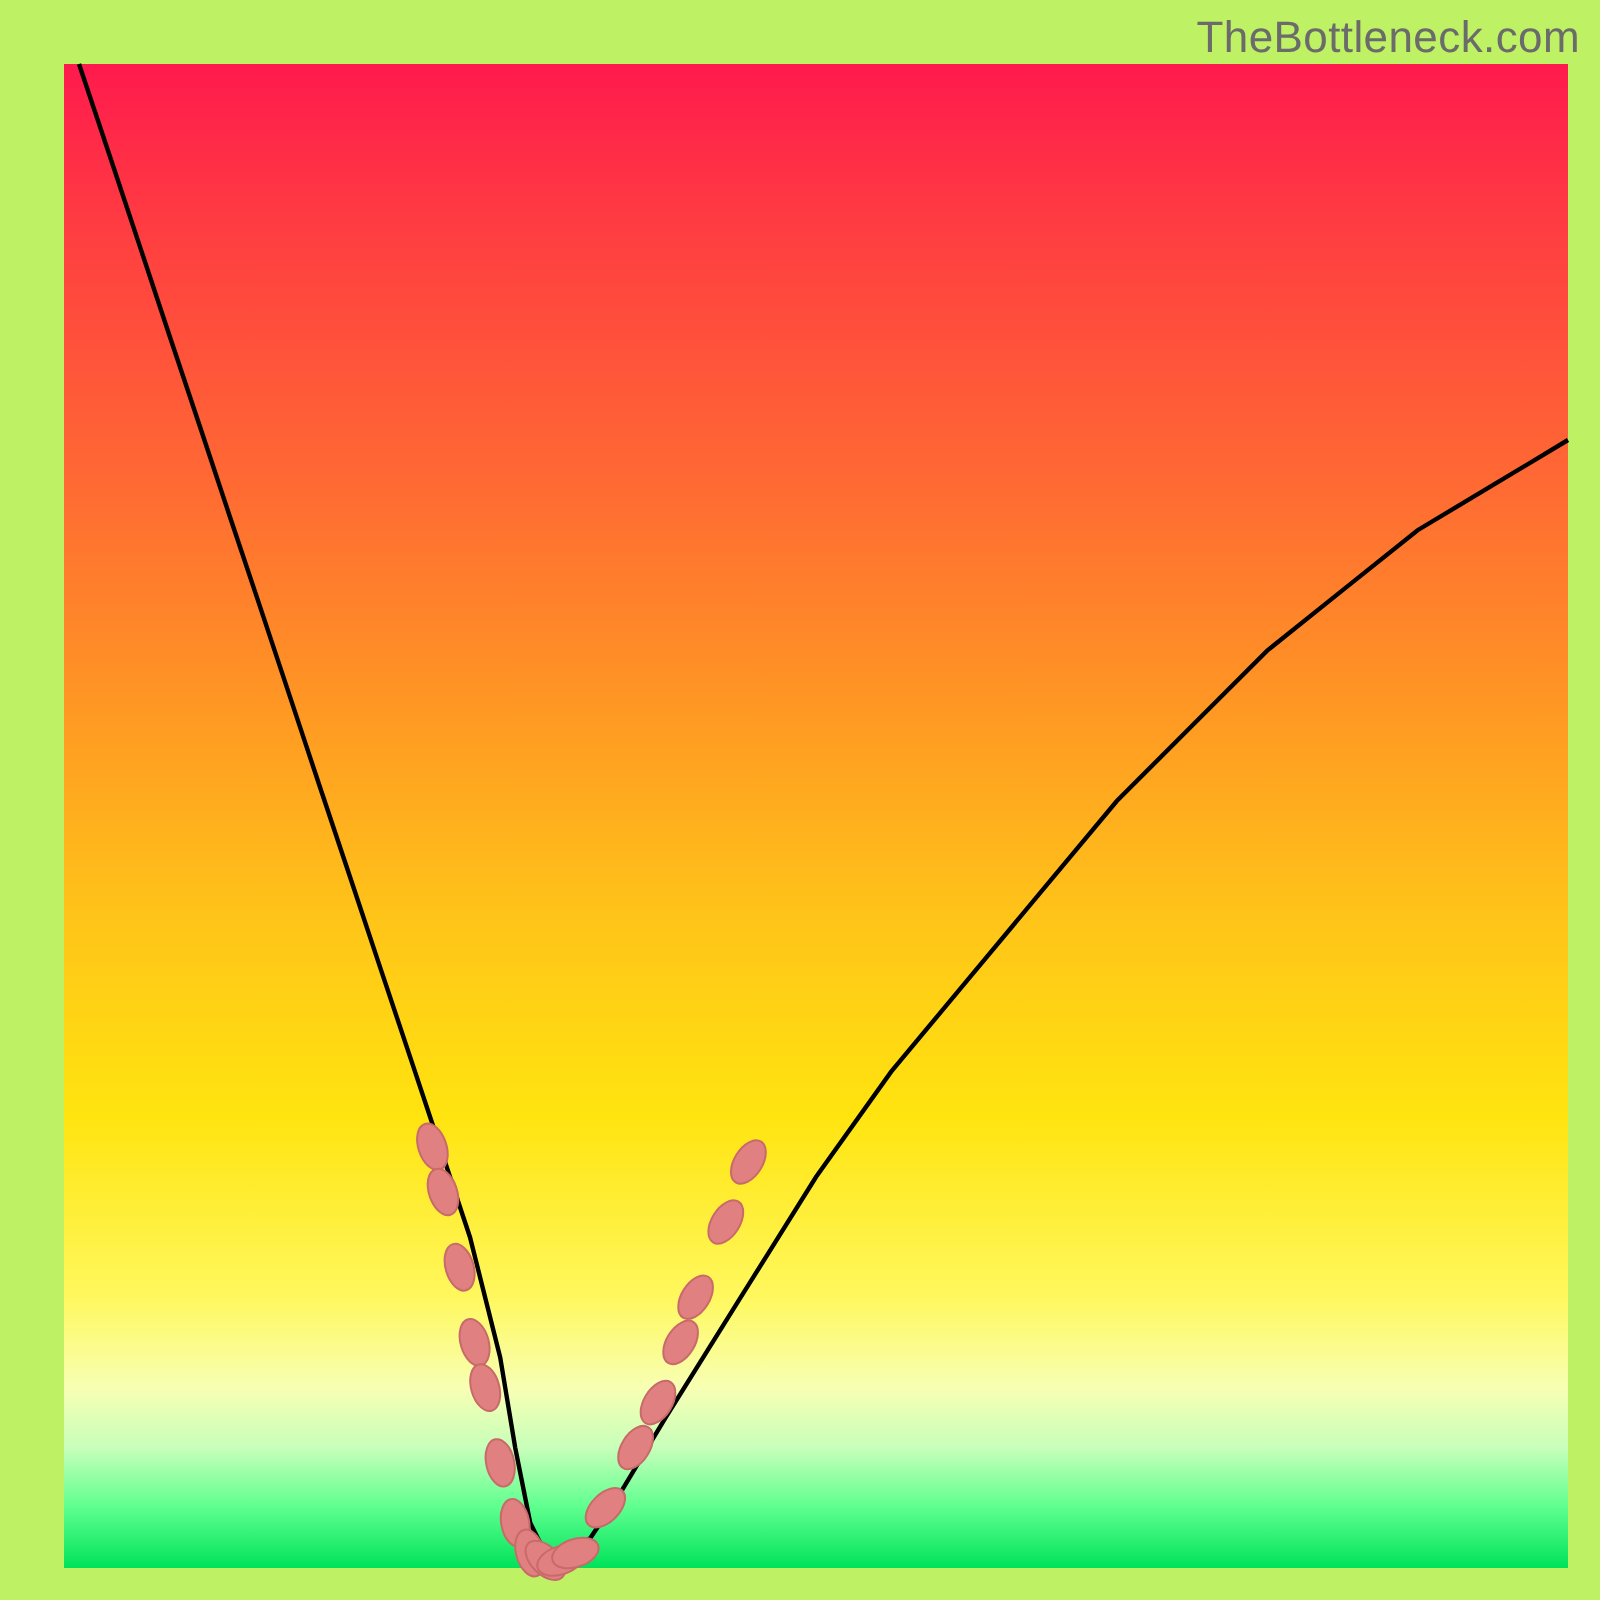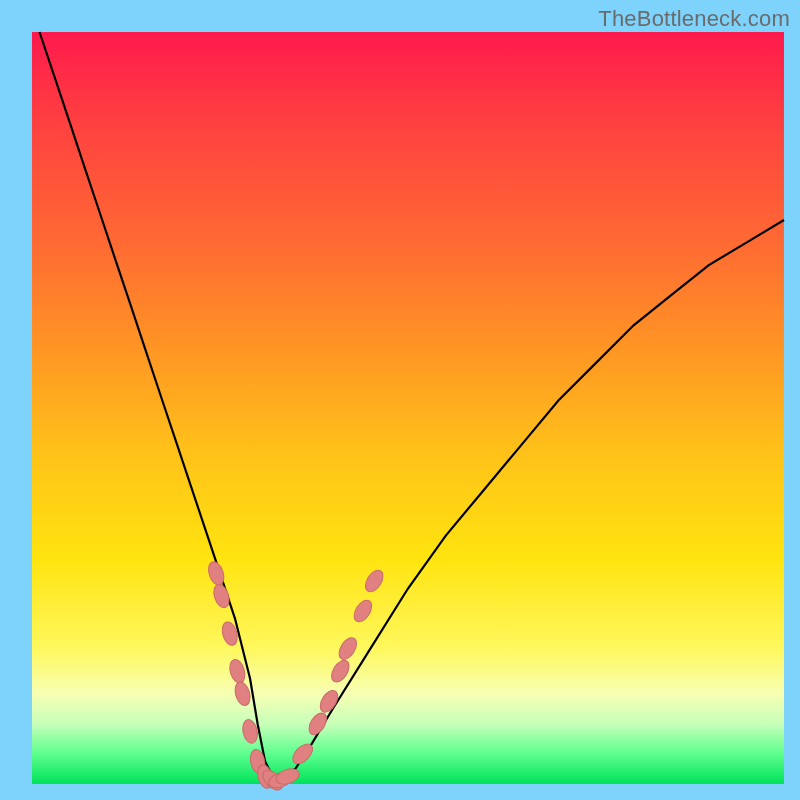--- a/index.html
+++ b/index.html
@@ -10,21 +10,21 @@
     overflow: hidden;
     background: #000;
     font-family: Arial, Helvetica, sans-serif;
   }
   .frame {
     position: absolute;
     left: 0;
     top: 0;
     width: 800px;
     height: 800px;
-    background: #7dd3fc;
+    background: #bef264;
   }
   .plot-area {
     position: absolute;
     left: 32px;
     top: 32px;
     width: 752px;
     height: 752px;
     
     background: linear-gradient(
       to bottom,

